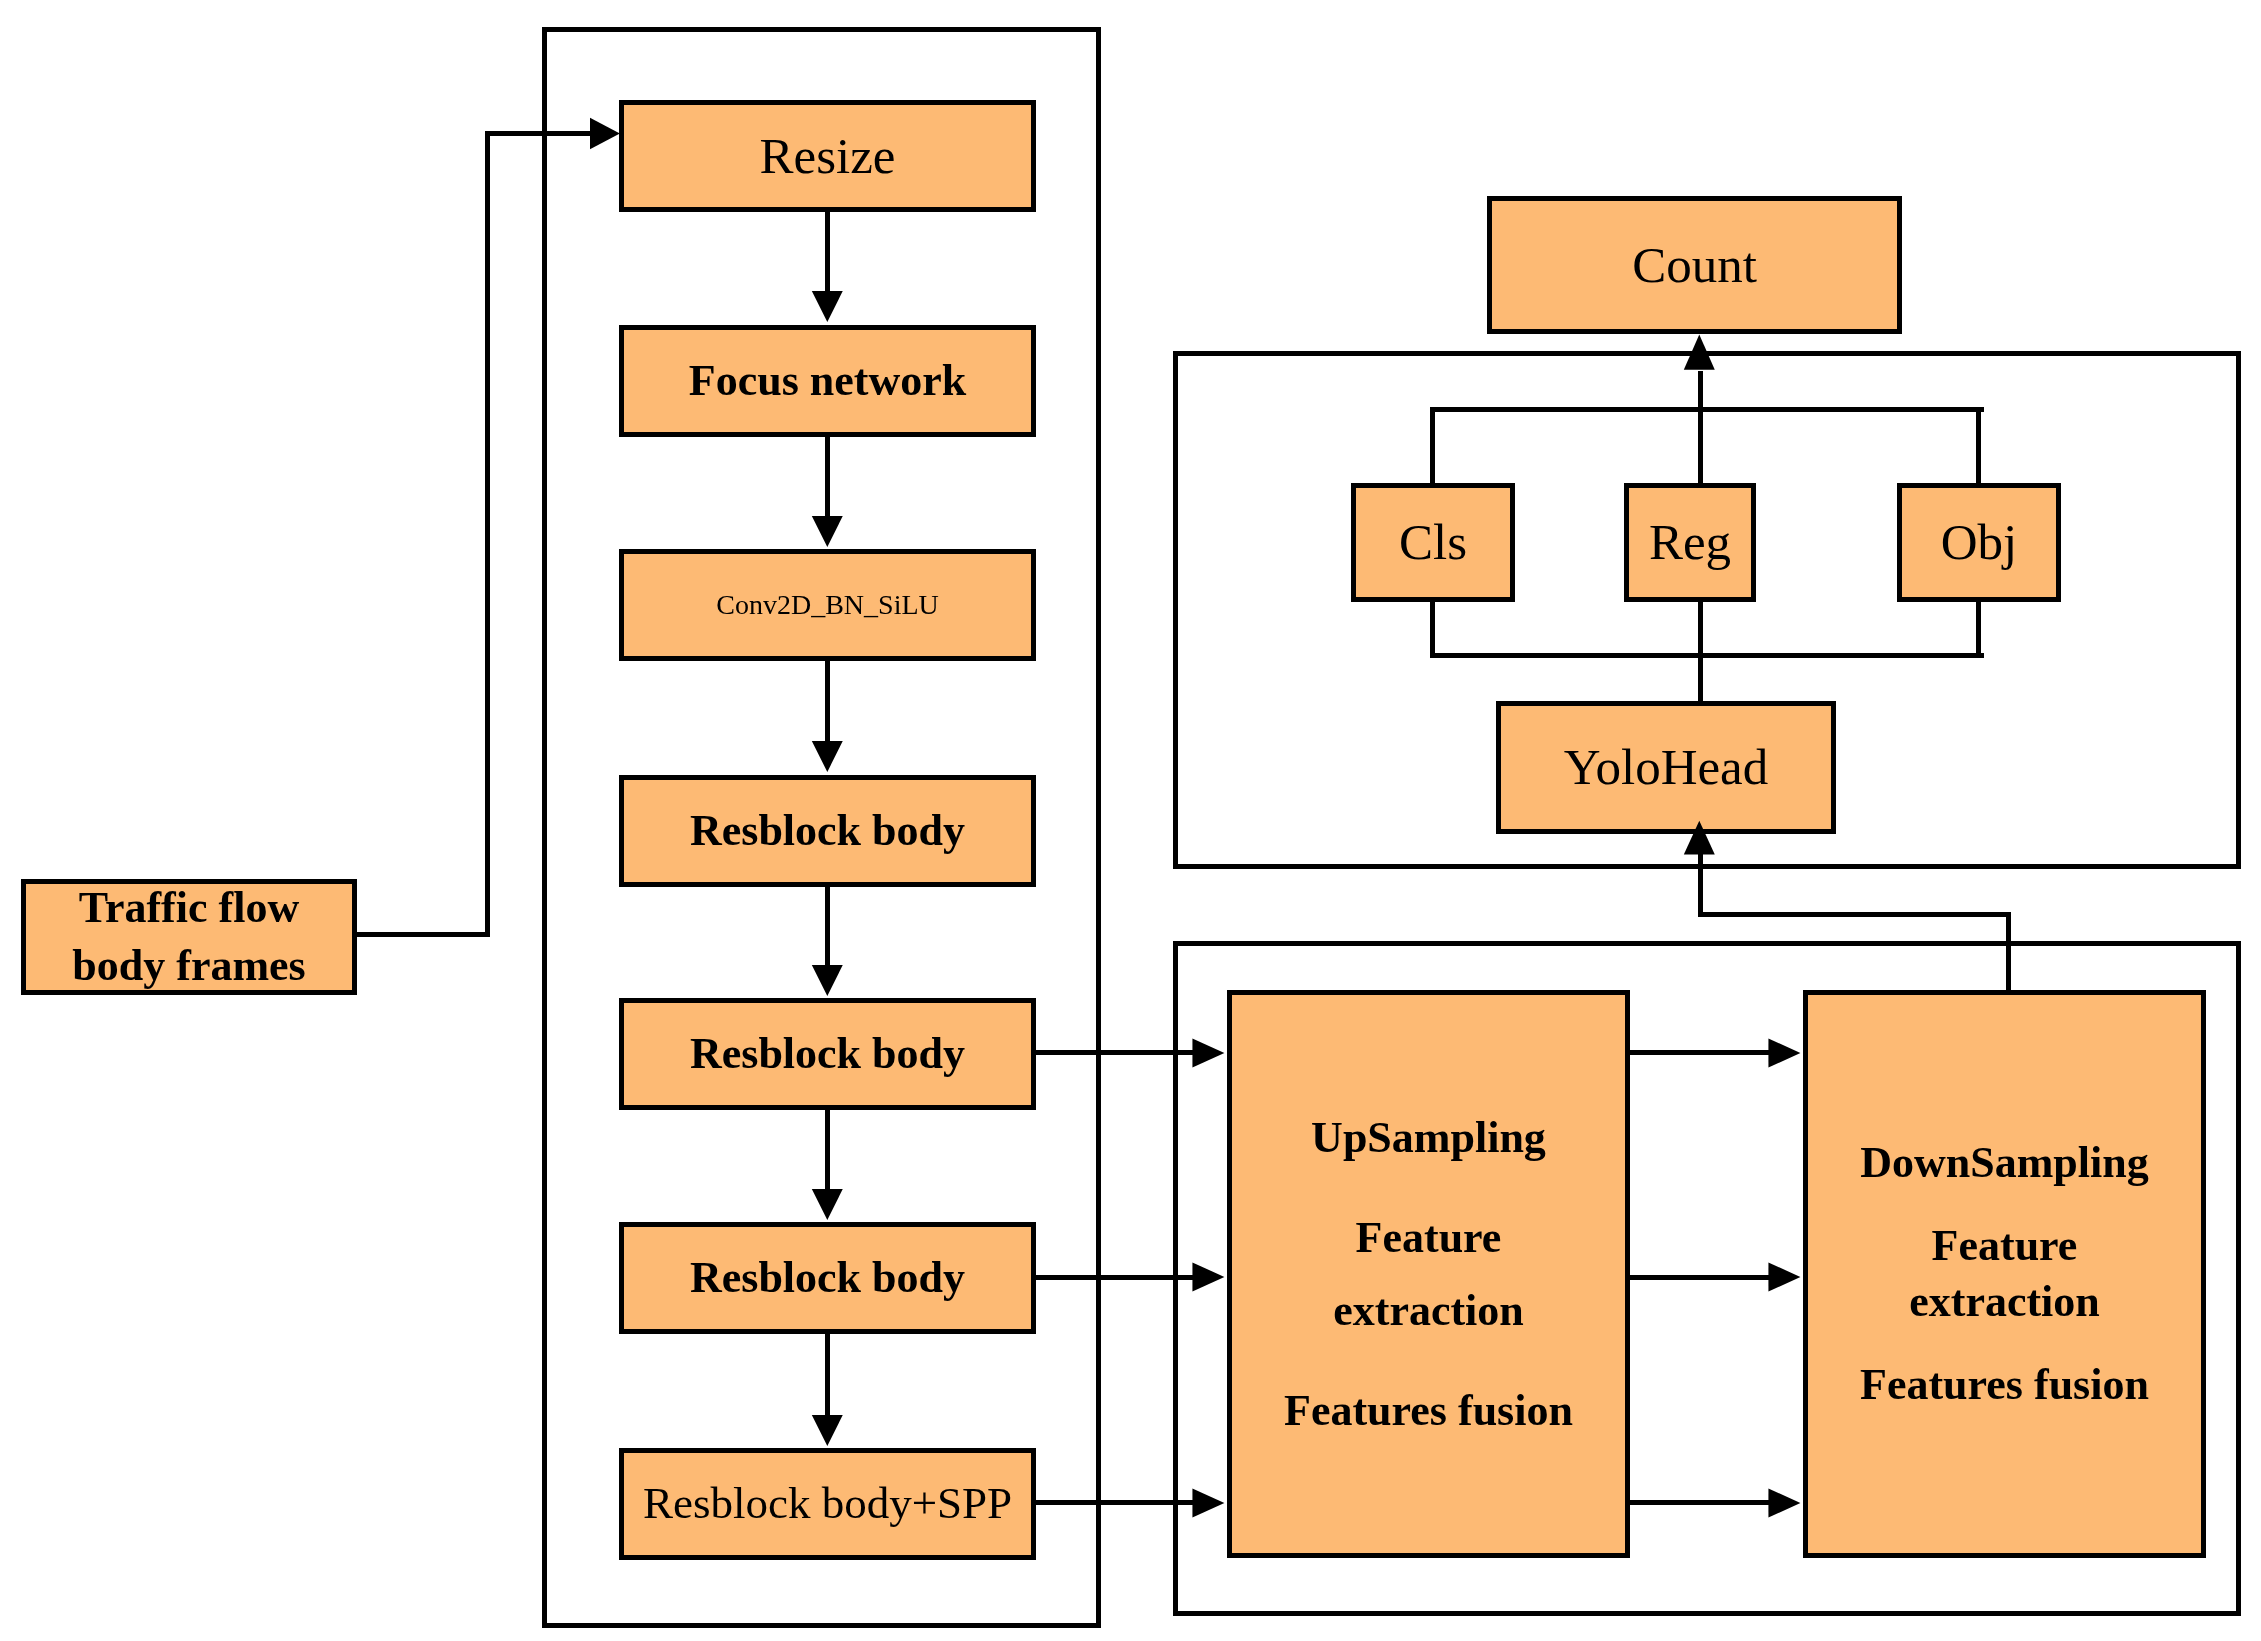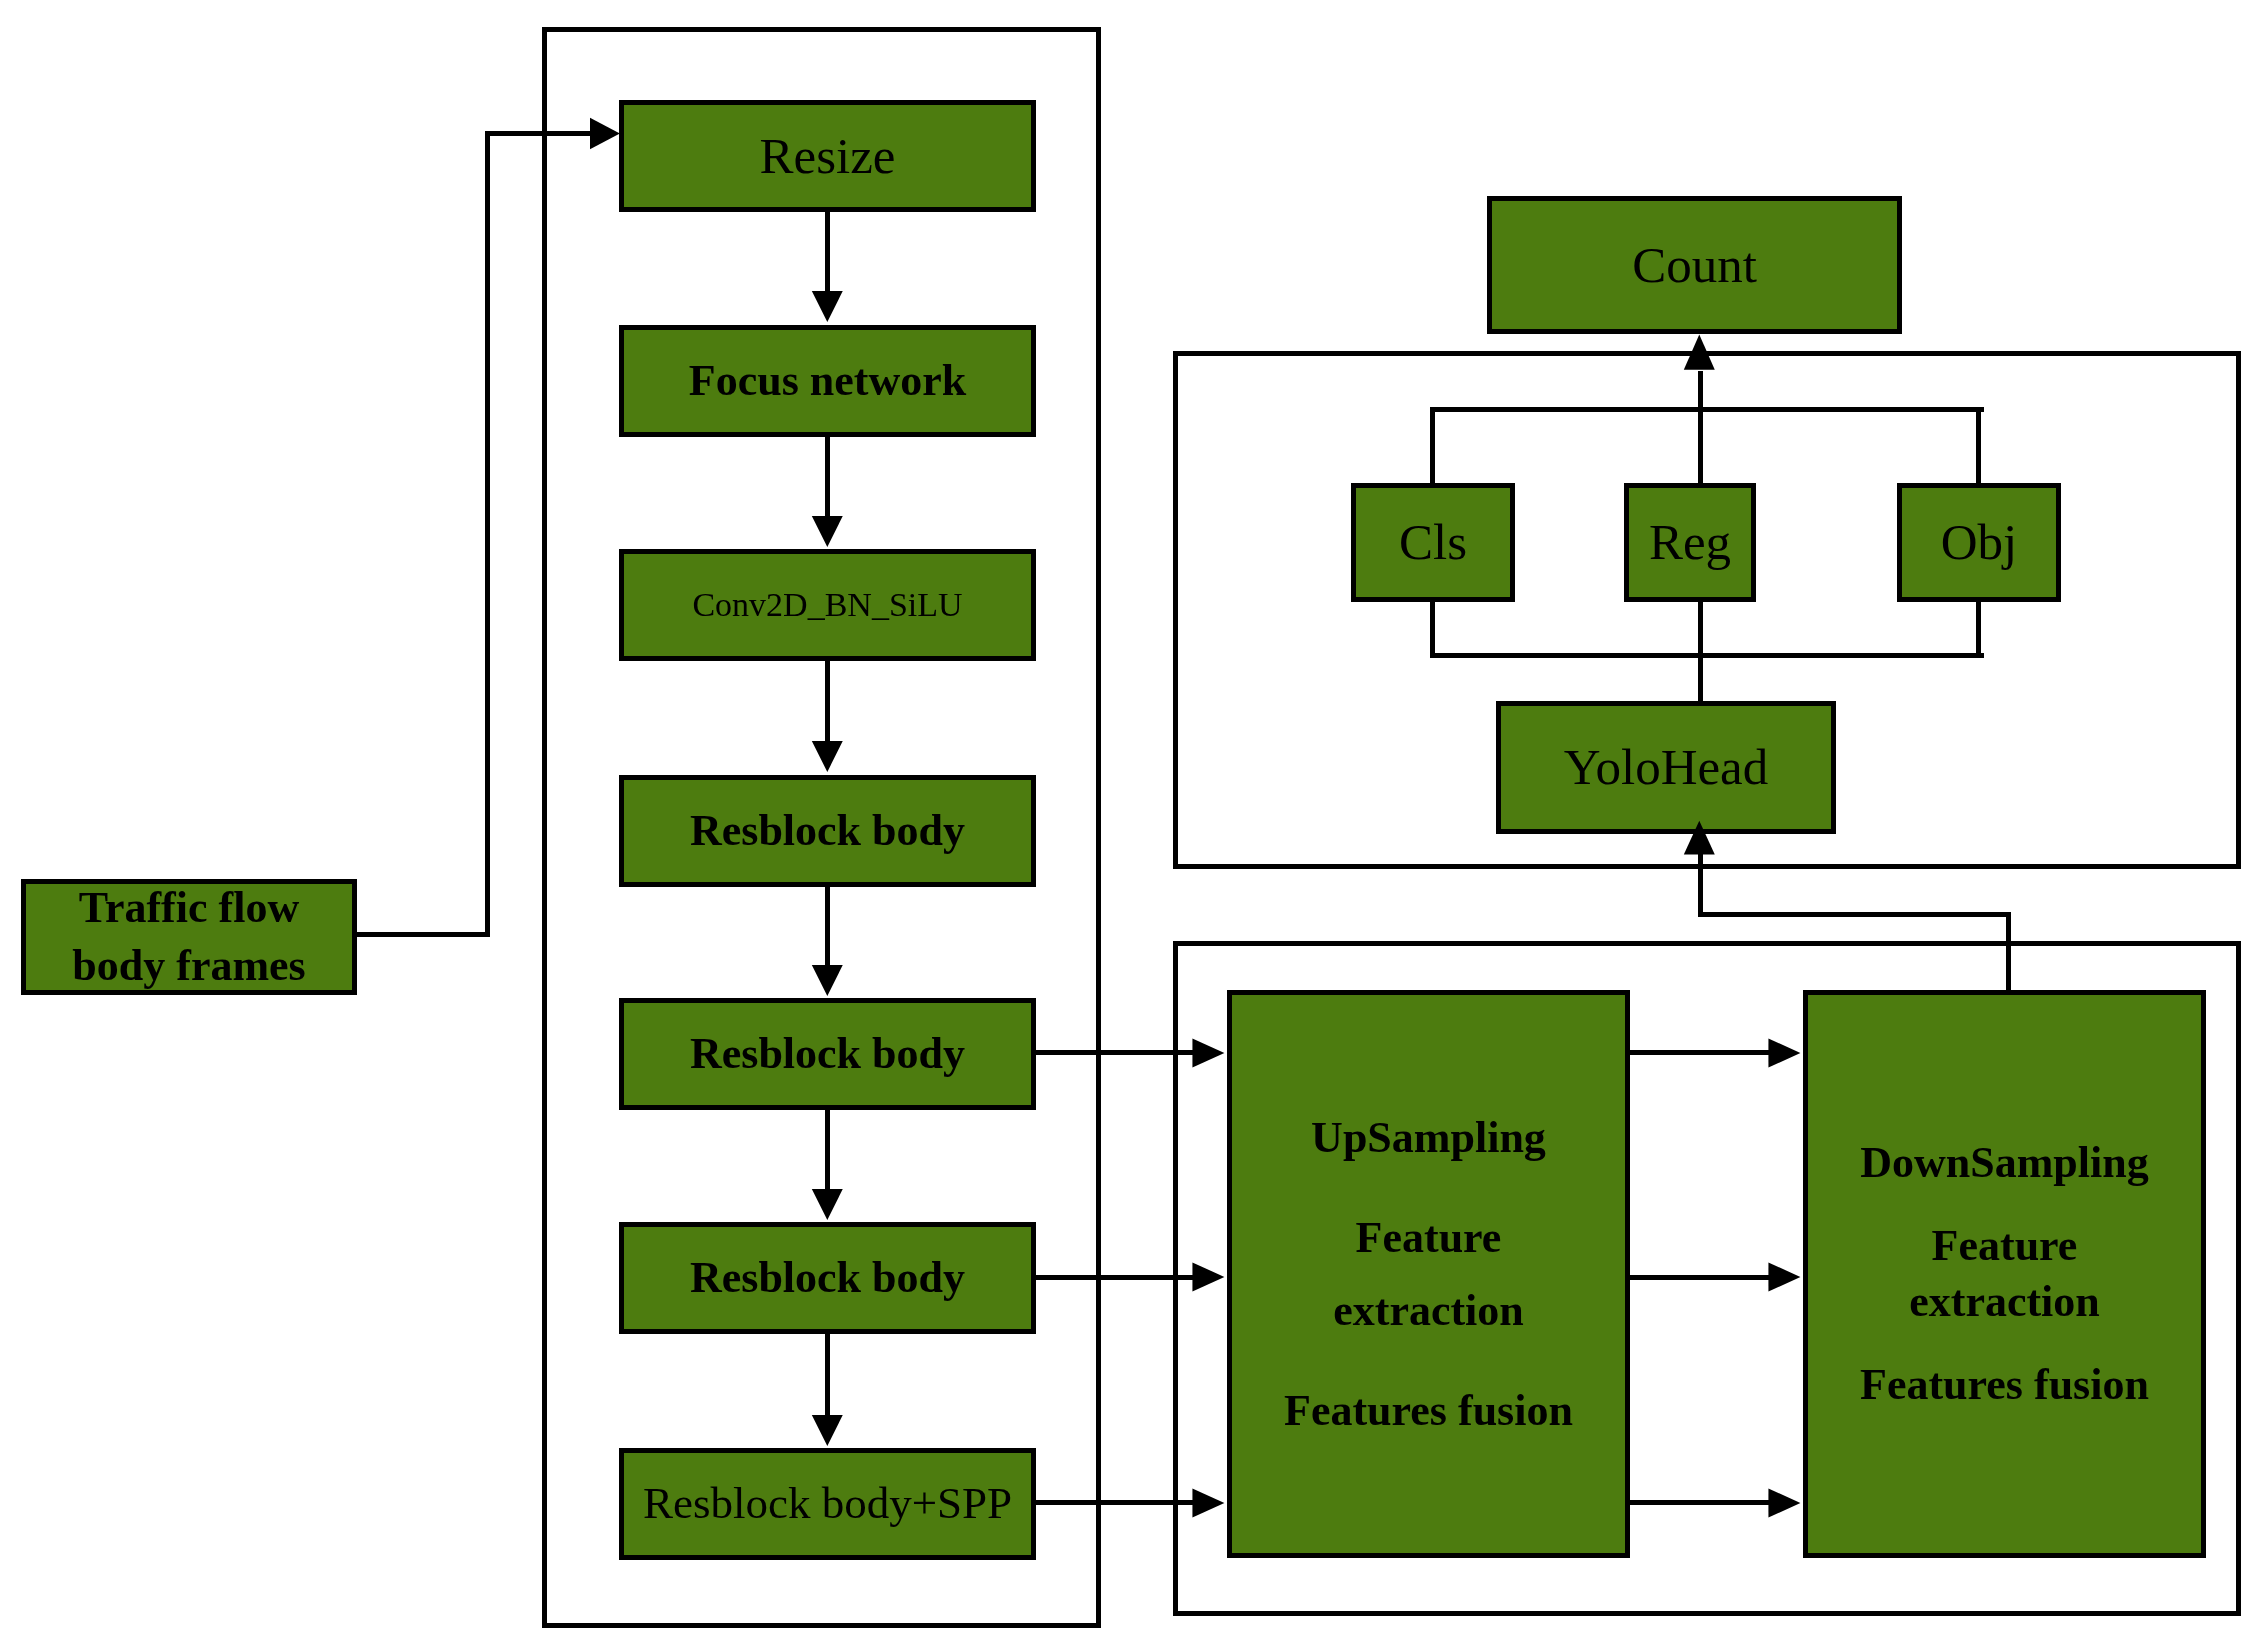--- a/index.html
+++ b/index.html
@@ -1,27 +1,27 @@
 <!DOCTYPE html>
 <html style="font-size:11.3px"><head>
 <meta charset="utf-8">
 <style>
   html,body{margin:0;padding:0;background:#fff;}
   #stage{position:relative;width:2261px;height:1641px;background:#fff;
          font-family:"Liberation Serif","DejaVu Serif",serif;color:#000;
          overflow:hidden;}
-  .box{position:absolute;border:5px solid #000;background:#4d7c0f;box-sizing:border-box;
+  .box{position:absolute;border:5px solid #000;background:#fdba74;box-sizing:border-box;
        display:flex;align-items:center;justify-content:center;text-align:center;
        line-height:1.18;}
   .panel{position:absolute;border:5px solid #000;background:transparent;box-sizing:border-box;}
   .ln{position:absolute;background:#000;}
   .lbl{display:block;}
   .t-xl{font-size:51px;}
   .t-lg{font-size:44px;font-weight:bold;}
-  .t-md{font-size:34px;}
+  .t-md{font-size:28px;}
   .t-sm{font-size:45px;}
   .stack{display:flex;flex-direction:column;align-items:center;justify-content:center;}
   .stack .lbl+.lbl{margin-top:31px;}
   svg.arrowhead{position:absolute;overflow:visible;}
 </style>
 </head>
 <body>
 
 <div id="stage">
 

